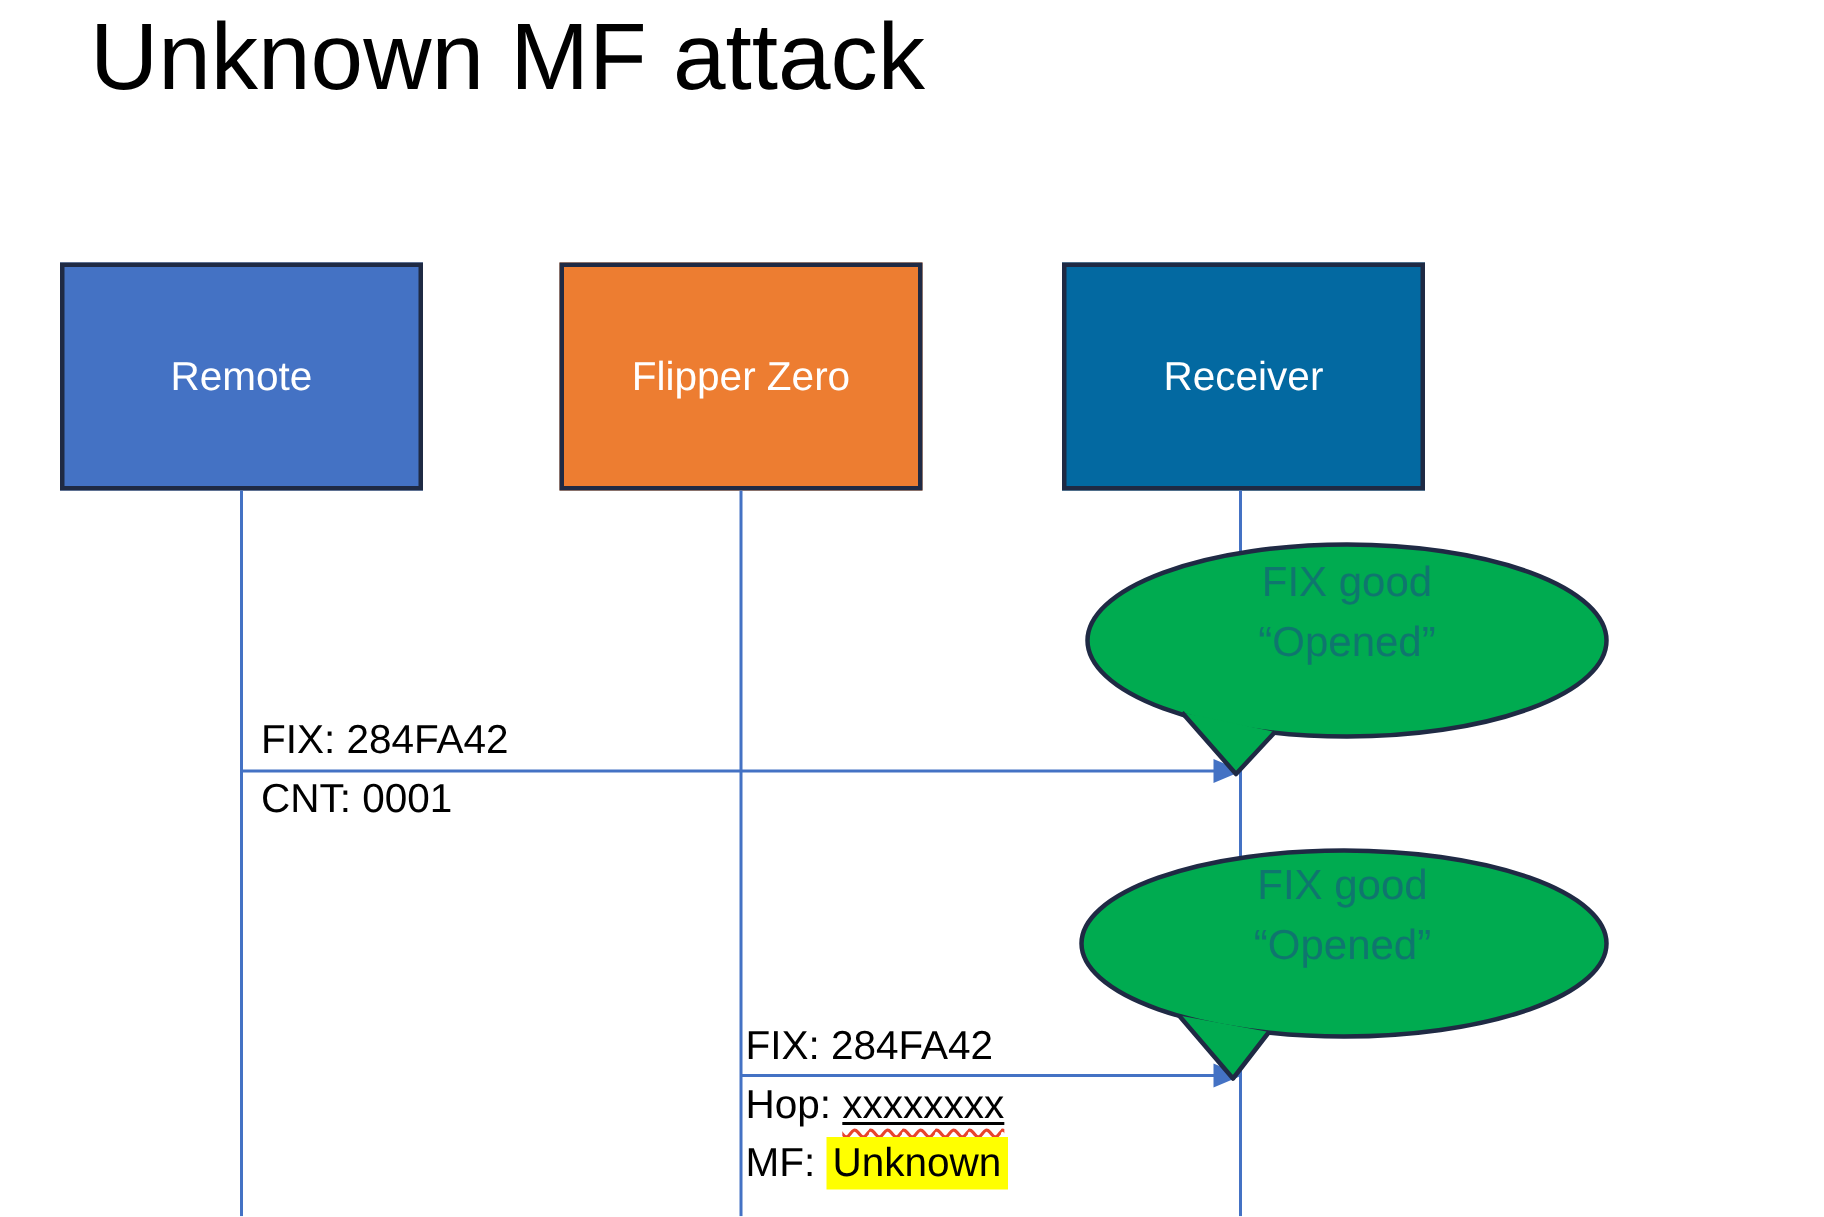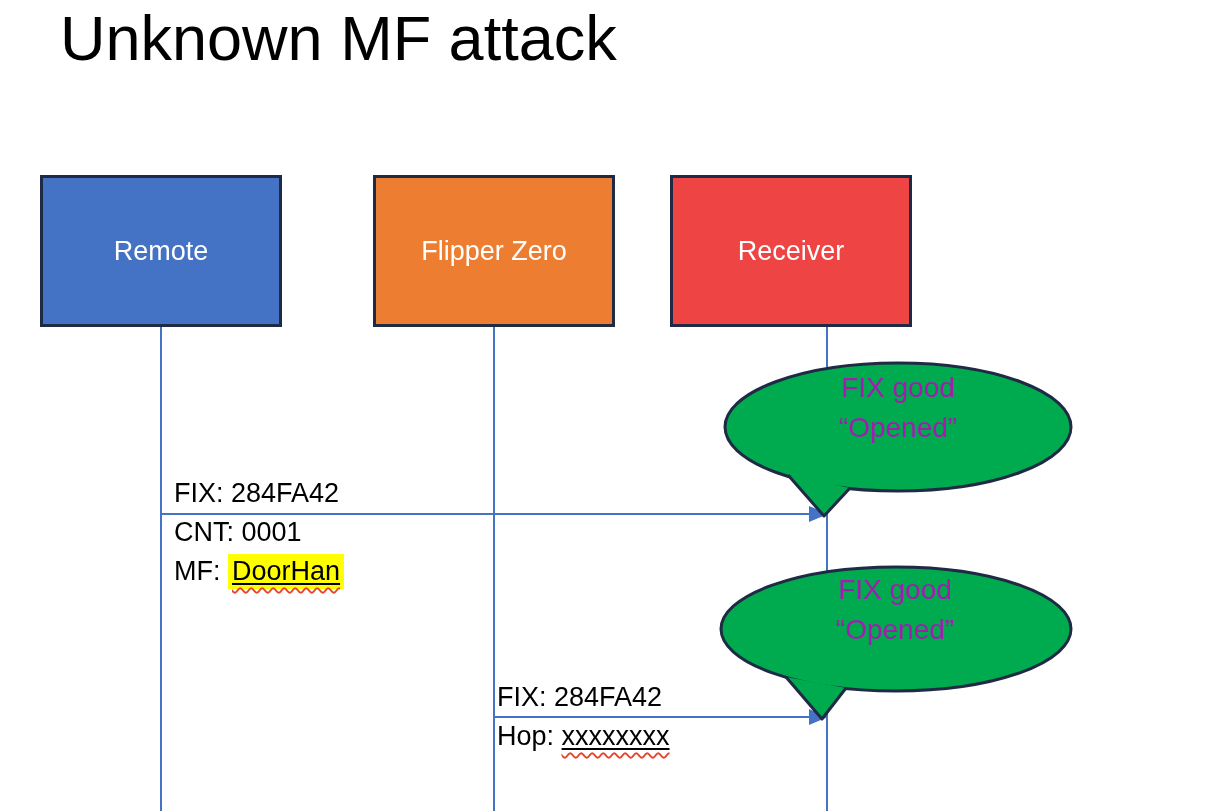--- a/index.html
+++ b/index.html
@@ -15,21 +15,21 @@
   .actor-box {
     position:absolute; top:175px; width:242px; height:152px;
     border:3px solid #1f2a44; box-sizing:border-box;
     display:flex; align-items:center; justify-content:center;
   }
   .actor-box .actor-label {
     color:#ffffff; font-size:27px; white-space:nowrap;
   }
   #actor-remote   { left:40px;  background:#4472c4; }
   #actor-flipper  { left:373px; background:#ed7d31; }
-  #actor-receiver { left:670px; background:#ef4444;text-align:right; }
+  #actor-receiver { left:708px; background:#0369a1;text-align:right; }
 
   #diagram-svg { position:absolute; left:0; top:0; }
 
   .msg-group { position:absolute; font-size:27px; color:#000000; }
   .msg-line { height:39px; line-height:39px; white-space:nowrap; }
   #msg-group-1 { left:174px; top:474px; }
   #msg-group-2 { left:497px; top:678px; }
 
   .hl { background:#ffff00; padding:2px 4px 3px 4px; }
   .sq {
@@ -42,21 +42,21 @@
   .ul {
     text-decoration-line:underline;
     text-decoration-style:solid;
     text-decoration-color:#000000;
     text-decoration-thickness:2px;
     text-underline-offset:3px;
   }
 
   .callout-text {
     position:absolute; width:346px; text-align:center;
-    color:#a21caf; font-size:28px; line-height:40px; white-space:nowrap;
+    color:#0f766e; font-size:28px; line-height:40px; white-space:nowrap;
   }
   #callout-text-1 { left:725px; top:368px; }
   #callout-text-2 { left:722px; top:570px; }
 </style>
 </head>
 <body>
 
 <div id="slide">
 
   <div id="page-title">Unknown MF attack</div>
@@ -90,31 +90,31 @@
     <path d="M 786 677 L 822 719 L 846 688" fill="#00ab50" stroke="#1f2a44" stroke-width="3" stroke-linejoin="round"></path>
   </svg>
 
   <div id="msg-group-1" class="msg-group">
     <div class="msg-line">
       <span>FIX: 284FA42</span>
     </div>
     <div class="msg-line">
       <span>CNT: 0001</span>
     </div>
-    <div class="msg-line">
-      <span>MF: </span><span class="hl"><span class="sq"><span class="ul">DoorHan</span></span></span>
-    </div>
   </div>
 
   <div id="msg-group-2" class="msg-group">
     <div class="msg-line">
       <span>FIX: 284FA42</span>
     </div>
     <div class="msg-line">
       <span>Hop: </span><span class="sq"><span class="ul">xxxxxxxx</span></span>
+    </div>
+    <div class="msg-line">
+      <span>MF: </span><span class="hl">Unknown</span>
     </div>
   </div>
 
   <div id="callout-text-1" class="callout-text">
     <div>FIX good</div>
     <div>“Opened”</div>
   </div>
   <div id="callout-text-2" class="callout-text">
     <div>FIX good</div>
     <div>“Opened”</div>

